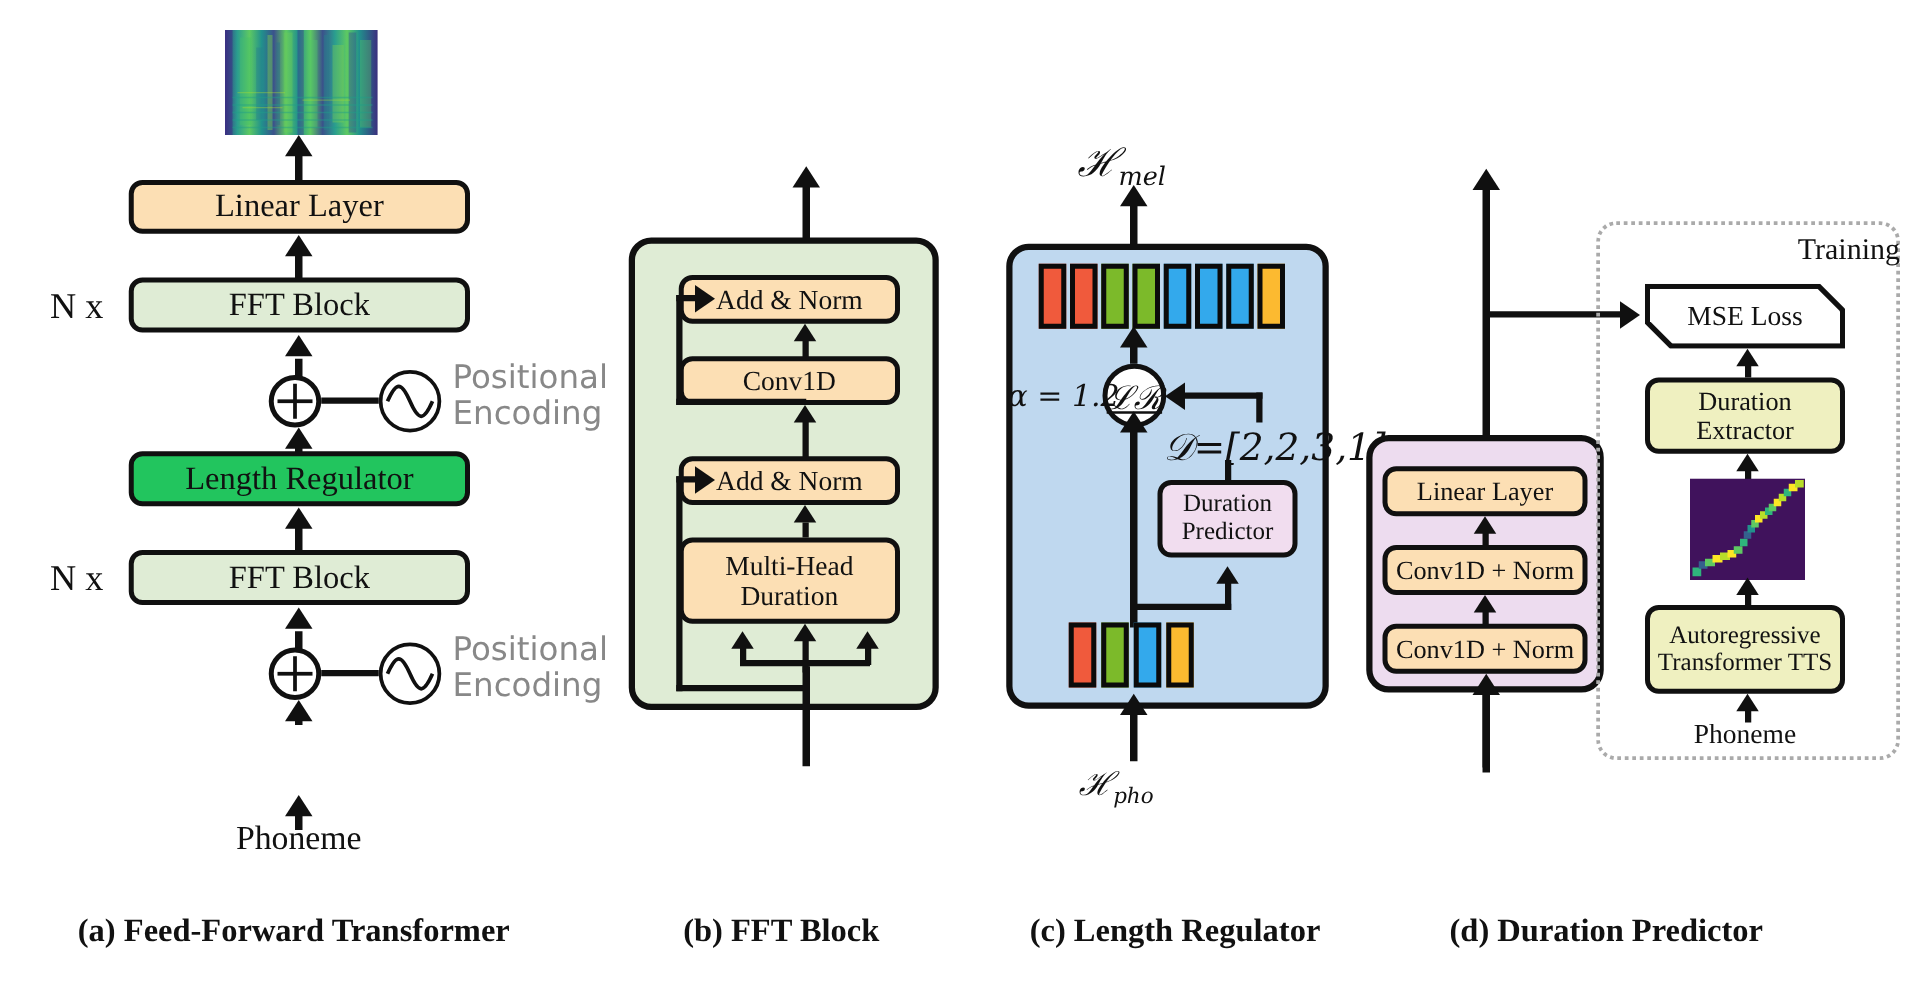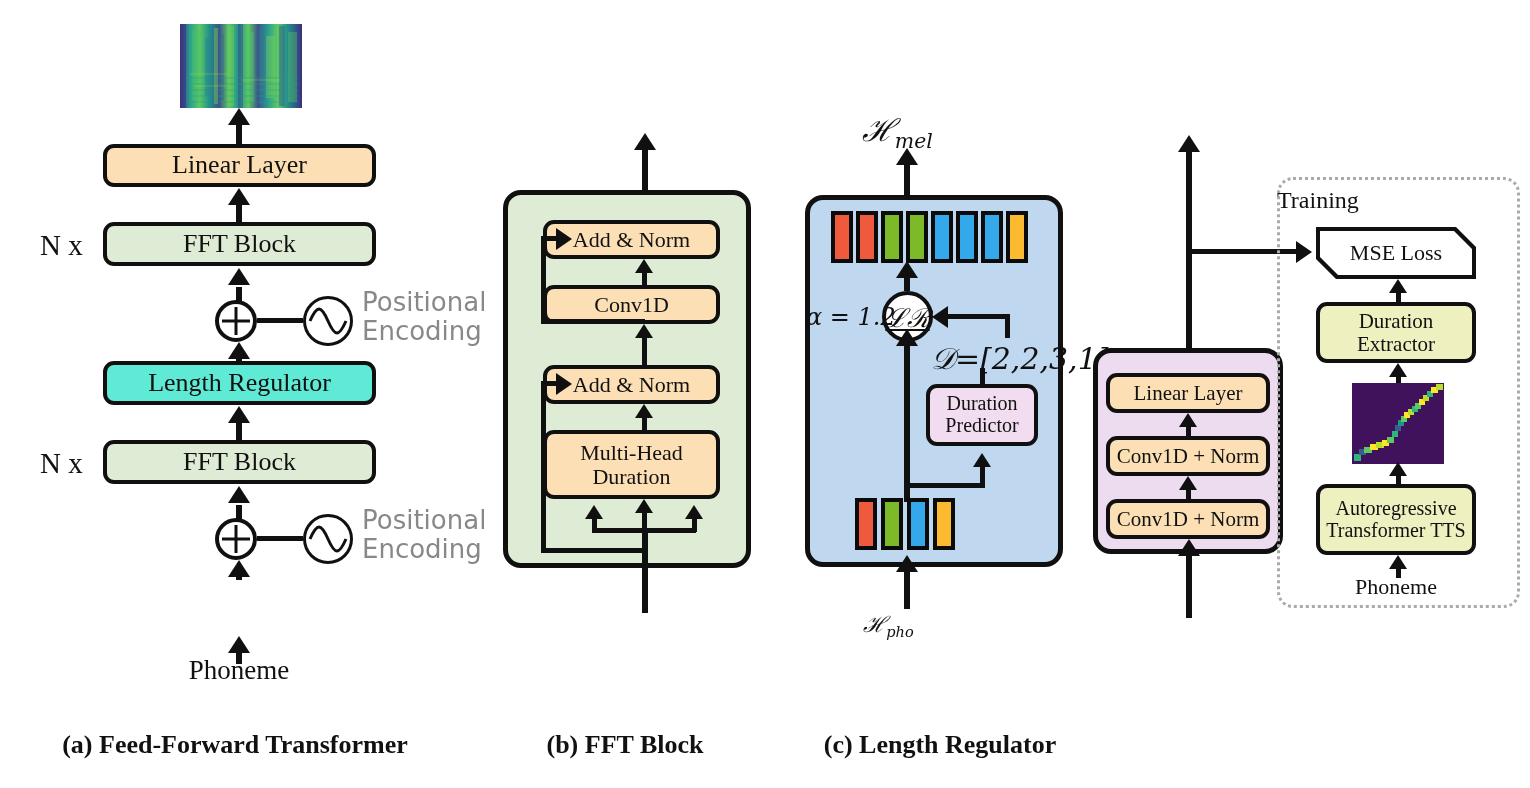--- a/index.html
+++ b/index.html
@@ -204,21 +204,21 @@
         <path d="M4 22 C 11 6, 15 6, 22 22 C 29 38, 33 38, 40 22" stroke="#101010" stroke-width="3" fill="none"></path>
       </svg>
     </div>
     <div class="abs pe-text" style="left:362px;top:288px;">
       <div>Positional</div>
       <div>Encoding</div>
     </div>
     <div class="abs vline" style="left:236px;top:356px;width:6px;height:6px;"></div>
     <div class="abs arrow-up" style="left:228px;top:342px;"></div>
 
-    <div class="abs box" style="left:103px;top:361px;width:273px;height:44px;background:#5eead4;font-size:26px;">
+    <div class="abs box" style="left:103px;top:361px;width:273px;height:44px;background:#22c55e;font-size:26px;">
       <span>Length Regulator</span>
     </div>
 
     <div class="abs vline" style="left:236px;top:418px;width:6px;height:23px;"></div>
     <div class="abs arrow-up" style="left:228px;top:406px;"></div>
 
     <div class="abs box" style="left:103px;top:440px;width:273px;height:44px;background:#dfecd5;font-size:26px;">
       <span>FFT Block</span>
     </div>
     <div class="abs nx" style="left:40px;top:447px;">N x</div>
@@ -355,21 +355,21 @@
     <div class="abs" style="left:65px;top:498px;width:104px;height:52px;display:flex;gap:4px;">
       <div class="tokbar" style="width:22px;height:52px;background:#f05a3c;"></div>
       <div class="tokbar" style="width:22px;height:52px;background:#7cba2a;"></div>
       <div class="tokbar" style="width:22px;height:52px;background:#33a9ec;"></div>
       <div class="tokbar" style="width:22px;height:52px;background:#fcba30;"></div>
     </div>
 
     <div class="abs vline" style="left:114px;top:567px;width:6px;height:42px;"></div>
     <div class="abs arrow-up" style="left:106px;top:555px;"></div>
 
-    <div class="abs mathsym" style="left:73px;top:608px;font-size:22px;font-style:italic;">
+    <div class="abs mathsym" style="left:73px;top:608px;font-size:26px;font-style:italic;">
       <span>ℋ</span><sub style="font-size:0.66em;">pho</sub>
     </div>
   </div>
 
   <div class="abs" style="left:1080px;top:0;width:450px;height:700px;">
 
     <div class="abs vline" style="left:106px;top:148px;width:6px;height:470px;"></div>
     <div class="abs arrow-up" style="left:98px;top:135px;"></div>
 
     <div class="abs panel" style="left:13px;top:348px;width:190px;height:206px;background:#eddcef;"></div>
@@ -392,21 +392,21 @@
       <span>Conv1D + Norm</span>
     </div>
 
     <div class="abs vline" style="left:106px;top:552px;width:6px;height:62px;"></div>
     <div class="abs arrow-up" style="left:98px;top:539px;"></div>
 
     <div class="abs hline-thin" style="left:109px;top:249px;width:110px;height:5px;"></div>
     <div class="abs arrow-right" style="left:216px;top:241px;"></div>
 
     <div class="abs panel-dotted" style="left:197px;top:177px;width:243px;height:431px;"></div>
-    <div class="abs" style="left:197px;top:187px;width:243px;text-align:left;font-size:24px;color:#111;">Training</div>
+    <div class="abs" style="left:197px;top:187px;width:243px;text-align:right;font-size:24px;color:#111;">Training</div>
 
     <div class="abs bevel-outer" style="left:236px;top:227px;width:160px;height:52px;">
       <div class="bevel-inner">
         <span style="font-size:22px;color:#111;">MSE Loss</span>
       </div>
     </div>
 
     <div class="abs vline-thin" style="left:316px;top:292px;width:5px;height:10px;"></div>
     <div class="abs arrow-up-sm" style="left:309px;top:279px;"></div>
 
@@ -455,14 +455,15 @@
     </div>
 
     <div class="abs vline-thin" style="left:316px;top:568px;width:5px;height:10px;"></div>
     <div class="abs arrow-up-sm" style="left:309px;top:555px;"></div>
     <div class="abs" style="left:256px;top:574px;width:120px;text-align:center;font-size:22px;color:#111;">Phoneme</div>
   </div>
 
   <div class="abs cap" style="left:20px;top:730px;width:430px;text-align:center;font-size:26px;">(a) Feed-Forward Transformer</div>
   <div class="abs cap" style="left:500px;top:730px;width:250px;text-align:center;font-size:26px;">(b) FFT Block</div>
   <div class="abs cap" style="left:790px;top:730px;width:300px;text-align:center;font-size:26px;">(c) Length Regulator</div>
+  <div class="abs cap" style="left:1120px;top:730px;width:330px;text-align:center;font-size:26px;">(d) Duration Predictor</div>
 
 </div>
 
 </body></html>

